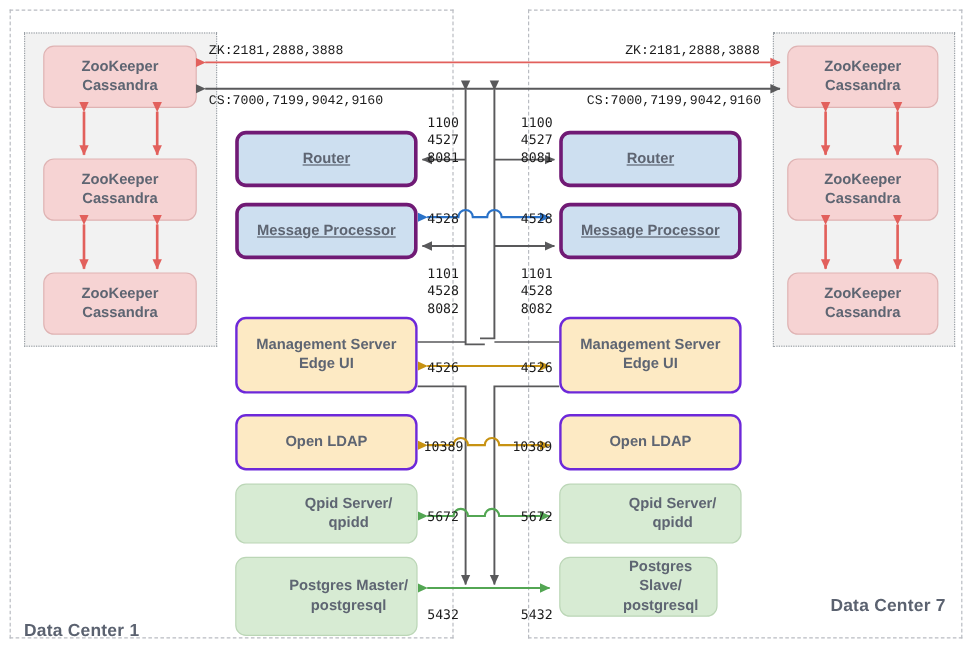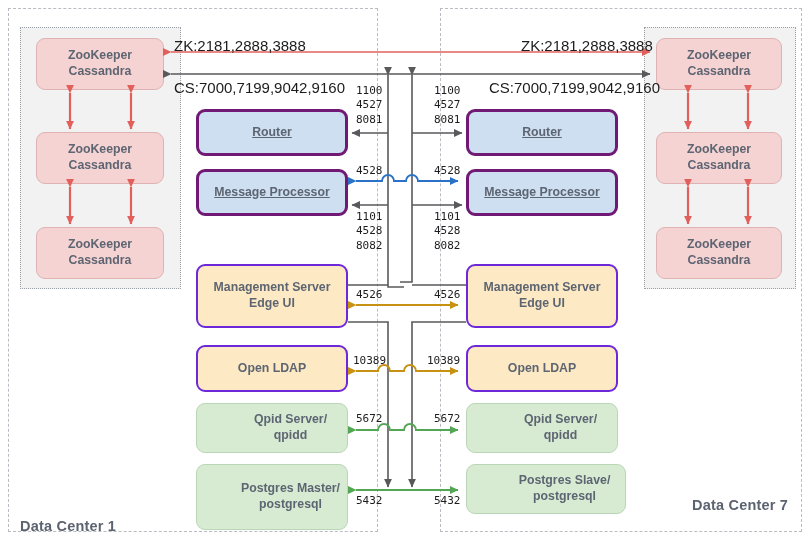--- a/index.html
+++ b/index.html
@@ -22,24 +22,24 @@
   .node span{display:block;}
   .n-red{background:#f6d3d3;border:1px solid #dfb3b3;}
   .n-blue{background:#cddff0;border:3px solid #701a75;text-decoration:underline;}
   .n-yellow{background:#fdeac4;border:2px solid #6d28d9;}
   .n-green{background:#d7ebd3;border:1px solid #bbd6b6;padding-left:41px;}
 
   
   #wires{position:absolute;left:0;top:0;width:808px;height:546px;pointer-events:none;}
 
   
-  .plabel{position:absolute;font-family:Liberation Sans, sans-serif;
-          font-size:15px;color:#1c1c1c;white-space:nowrap;line-height:1.32;}
+  .plabel{position:absolute;font-family:Liberation Mono, monospace;
+          font-size:11px;color:#1c1c1c;white-space:nowrap;line-height:1.32;}
   .pstack{position:absolute;font-family:"DejaVu Sans Mono", monospace;
-          font-size:11px;color:#1c1c1c;line-height:1.30;white-space:nowrap;}
+          font-size:11px;color:#1c1c1c;line-height:1.30;white-space:nowrap;margin-top:12px;}
 </style>
 </head>
 <body>
 
 <div id="stage">
 
   <div class="dc-frame" style="left:8px;top:8px;width:368px;height:522px;"></div>
   <div class="dc-frame" style="left:440px;top:8px;width:360px;height:522px;"></div>
 
   <div class="dc-label" style="left:20px;top:518px;">Data Center 1</div>
@@ -142,21 +142,21 @@
     <div>
         <span>Open LDAP</span>
       </div>
   </div>
   <div class="node n-green" style="left:466px;top:403px;width:152px;height:50px;">
     <div>
       <span>Qpid Server/</span>
       <span>qpidd</span>
     </div>
   </div>
-  <div class="node n-green" style="left:466px;top:464px;width:160px;height:50px;align-items:center;">
+  <div class="node n-green" style="left:466px;top:464px;width:132px;height:50px;align-items:center;">
     <div>
       <span>Postgres Slave/</span>
       <span>postgresql</span>
     </div>
   </div>
 
   <svg id="wires" viewBox="0 0 808 546" xmlns="http://www.w3.org/2000/svg">
     <defs>
       <marker id="ar-red" markerWidth="9" markerHeight="9" refX="8" refY="4.5" orient="auto" markerUnits="userSpaceOnUse">
         <path d="M0,0.6 L8.5,4.5 L0,8.4 z" fill="#e2605c"></path>

